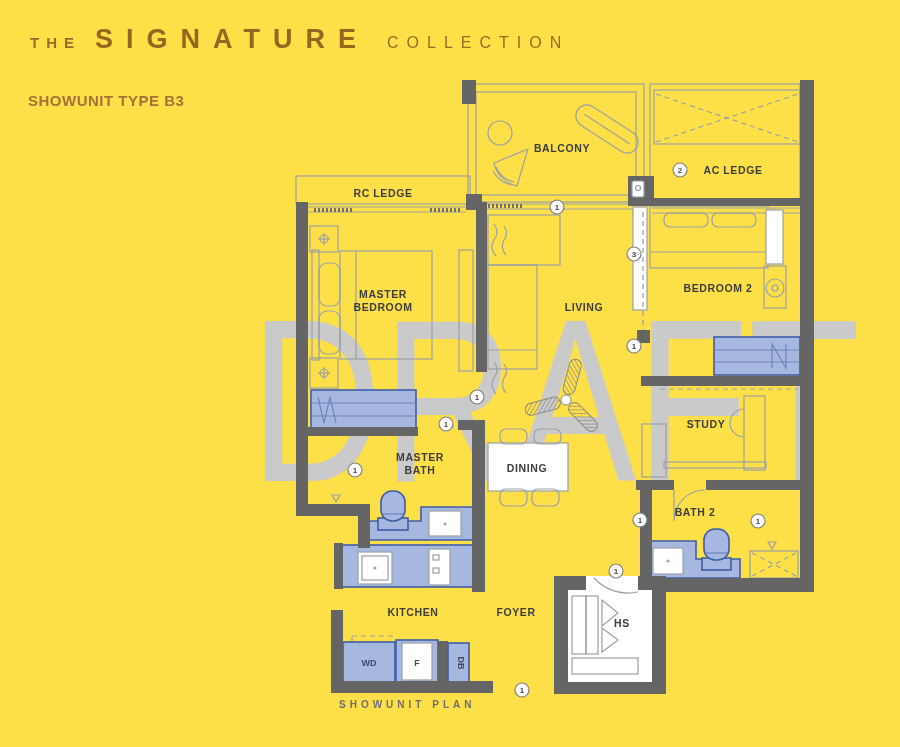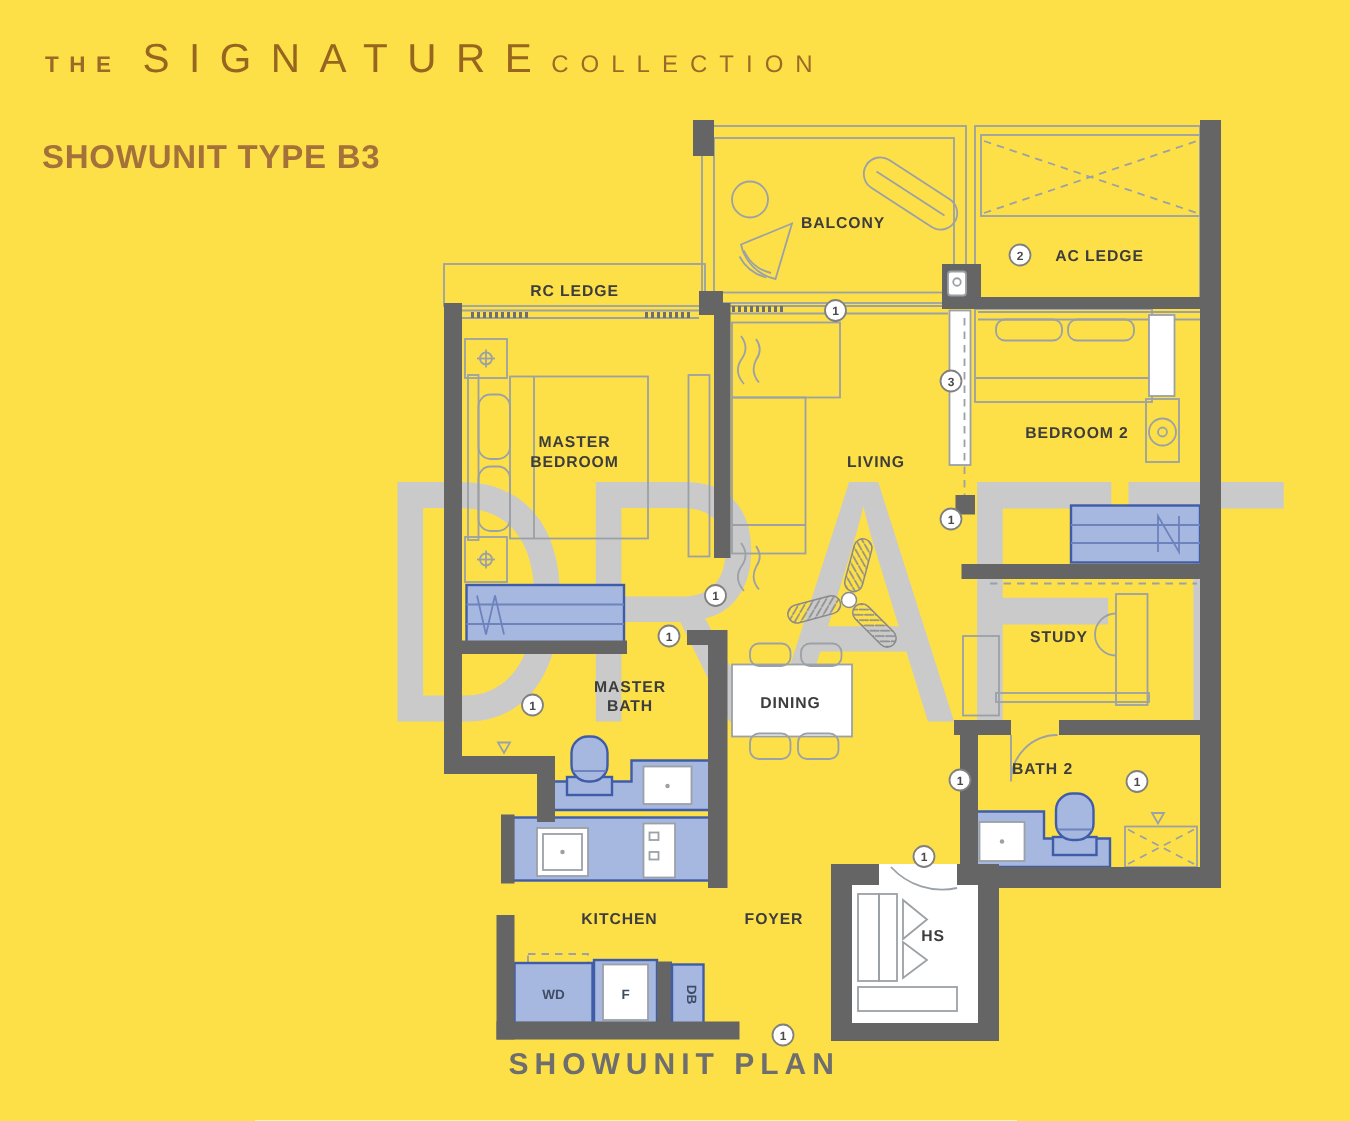--- a/index.html
+++ b/index.html
@@ -1,24 +1,24 @@
 <!DOCTYPE html>
 <html><head>
 <meta charset="utf-8">
 <style>
   html,body{margin:0;padding:0;background:#ffffff;}
   .stage{position:relative;width:900px;height:747px;background:#fde047;overflow:hidden;
          font-family:"Liberation Sans", sans-serif;}
   .brand{position:absolute;left:30px;top:24px;display:flex;align-items:baseline;color:#9c6a28;white-space:nowrap;}
   .brand .b-the{font-size:15px;font-weight:700;letter-spacing:7px;margin-right:14px;}
-  .brand .b-main{font-size:27px;font-weight:400;letter-spacing:13px;color:#96651f;}
+  .brand .b-main{font-size:27px;font-weight:700;letter-spacing:13px;margin-right:18px;color:#96651f;}
   .brand .b-sub{font-size:16px;font-weight:400;letter-spacing:8px;}
-  .unit-title{position:absolute;left:28px;top:92px;font-size:22px;font-weight:700;
+  .unit-title{position:absolute;left:28px;top:92px;font-size:15px;font-weight:700;
               letter-spacing:0.5px;color:#a5713a;}
-  .plan-caption{position:absolute;left:339px;top:699px;font-size:20px;font-weight:700;
+  .plan-caption{position:absolute;left:339px;top:699px;font-size:10px;font-weight:700;
                 letter-spacing:4px;color:#6e6e6e;}
   svg text.room{font-family:"Liberation Sans",sans-serif;font-size:10.5px;font-weight:700;
                 fill:#3d3d3d;letter-spacing:0.6px;text-anchor:middle;}
   svg text.appl{font-family:"Liberation Sans",sans-serif;font-size:9px;font-weight:700;
                 fill:#3f4c66;text-anchor:middle;}
   svg text.keynum{font-family:"Liberation Sans",sans-serif;font-size:8px;font-weight:700;
                   fill:#4a4a4a;text-anchor:middle;}
   svg text.wm{font-family:"Liberation Sans",sans-serif;font-weight:400;fill:#cacaca;}
   .lt{stroke:#9ba1a6;stroke-width:1.2;fill:none;}
   .ltw{stroke:#9ba1a6;stroke-width:1.2;fill:#ffffff;}

